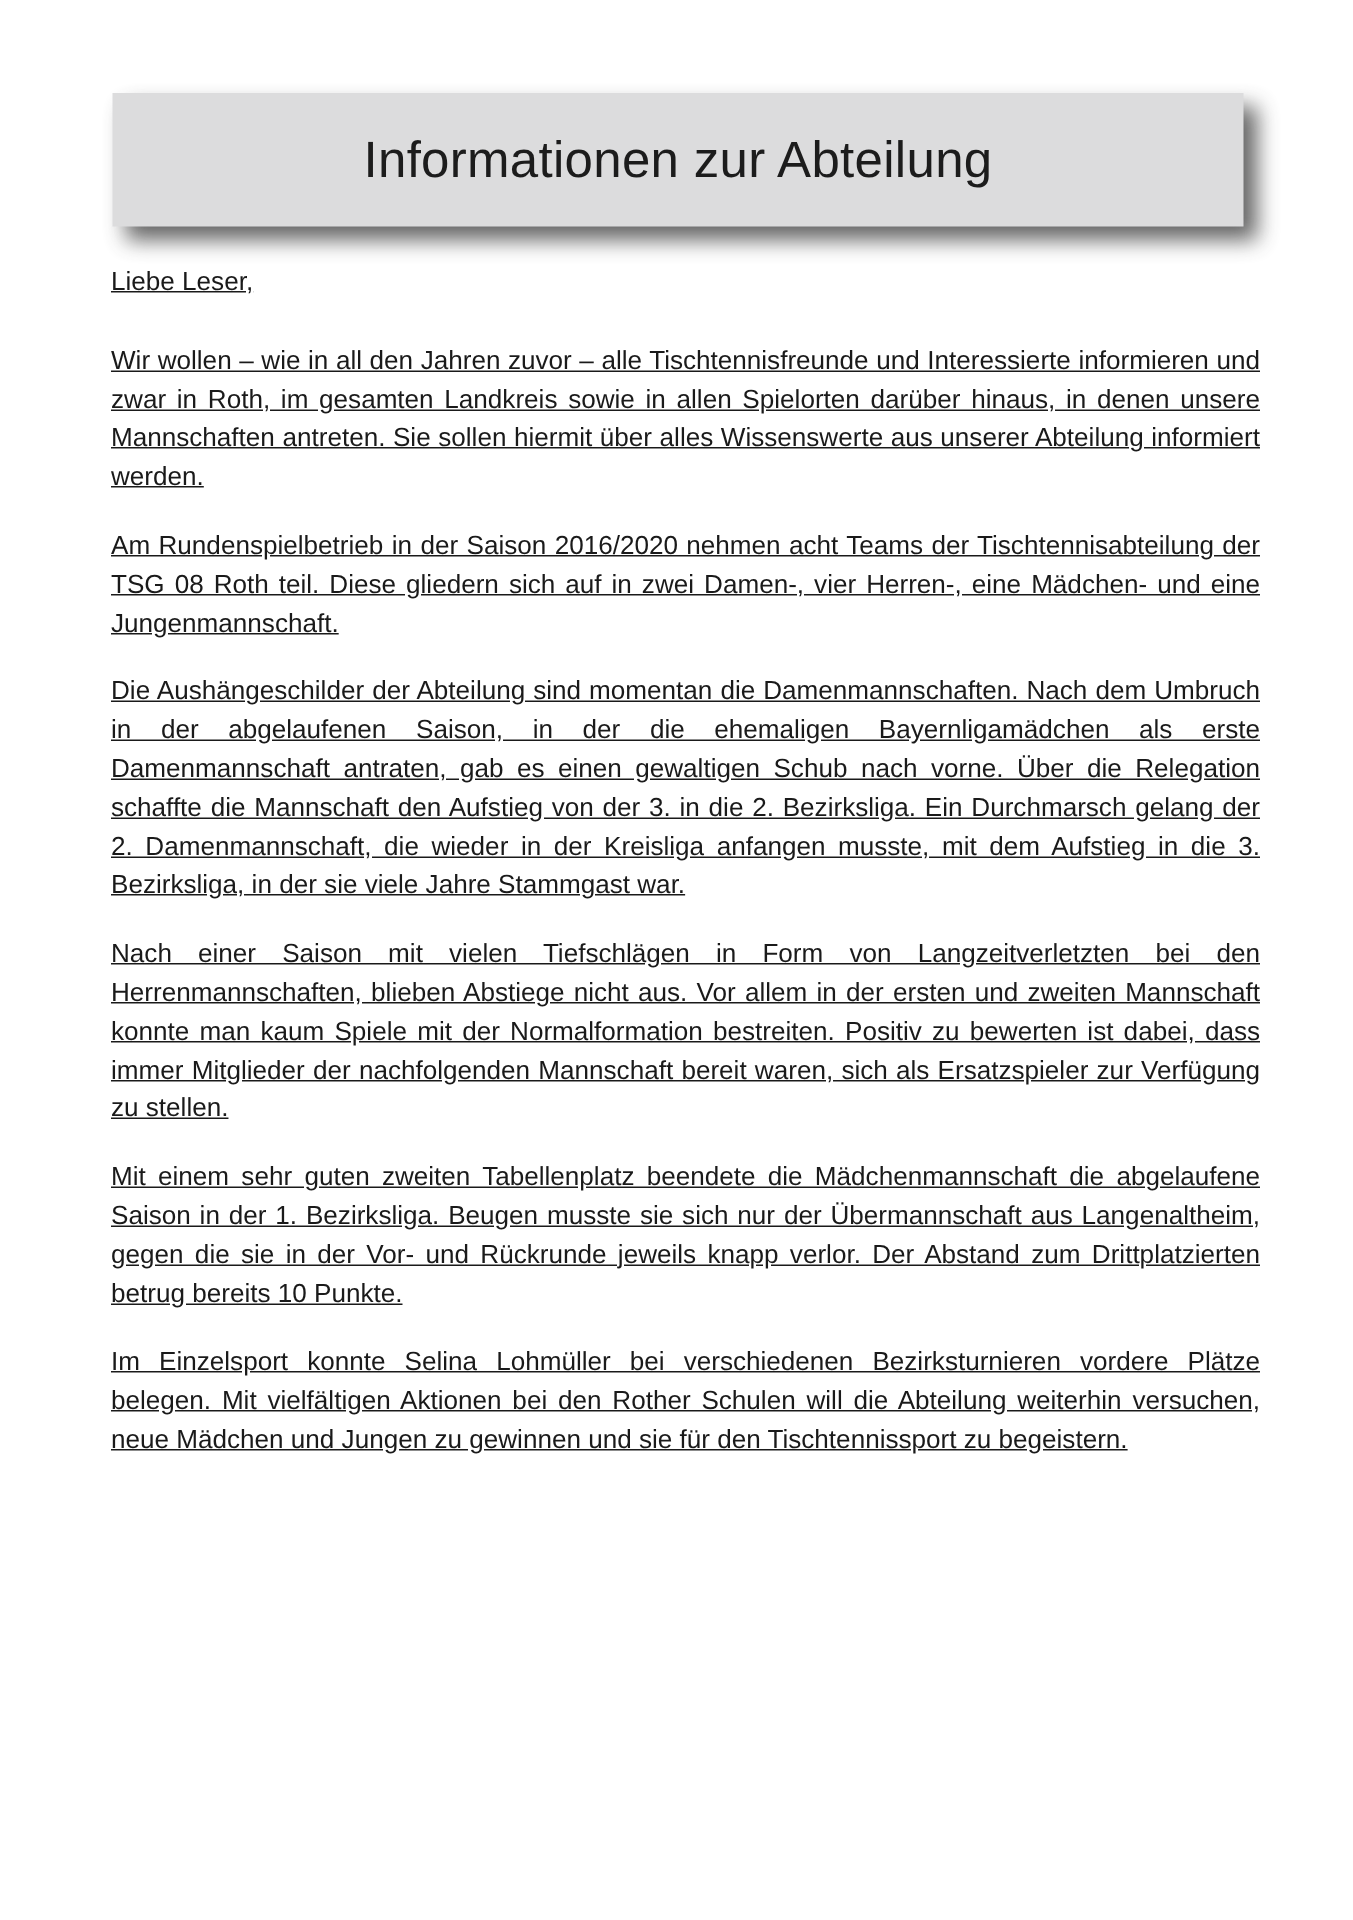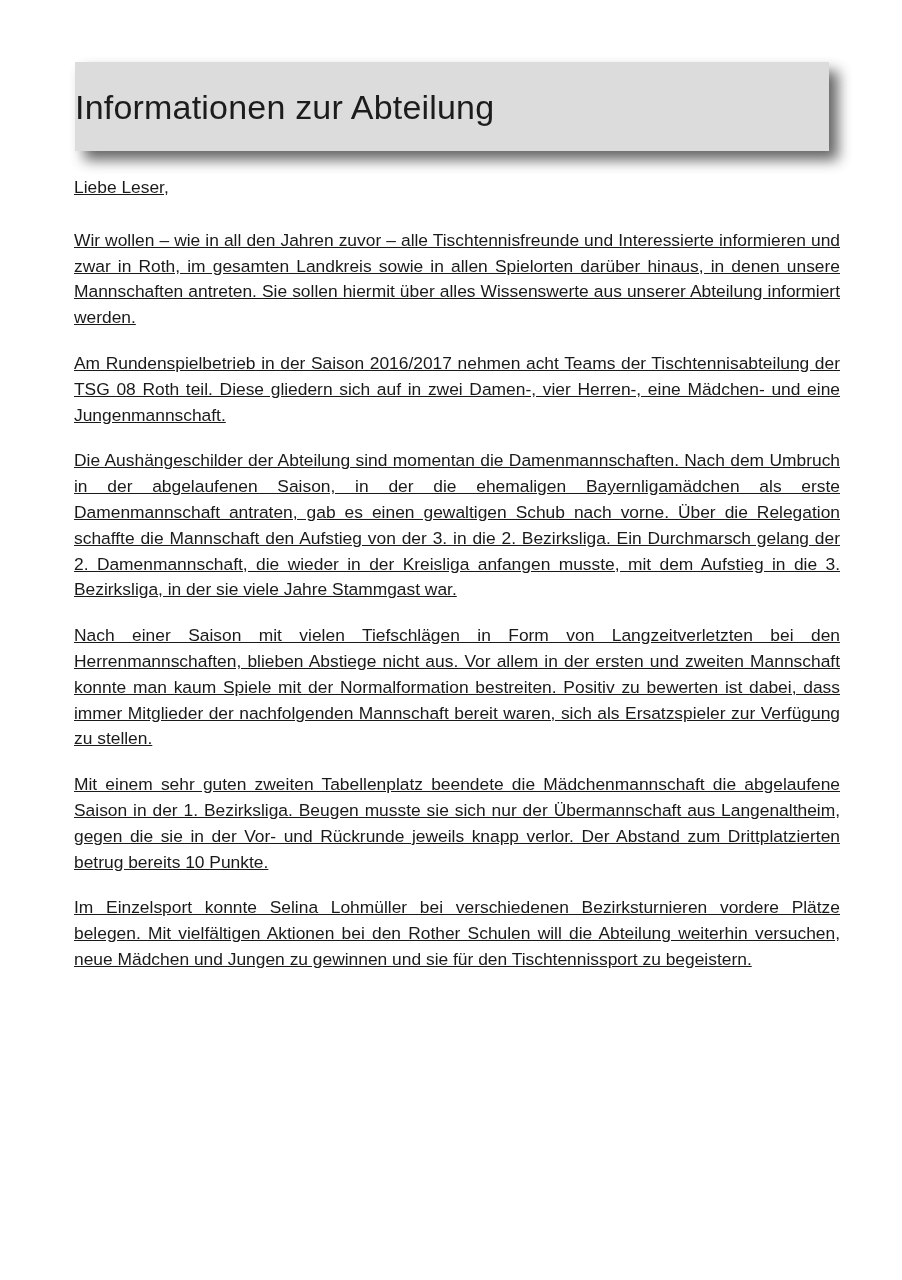--- a/index.html
+++ b/index.html
@@ -44,20 +44,21 @@
   }
   .header-box {
     position: absolute;
     left: 0;
     top: 0;
     width: 754px;
     height: 89px;
     background: #dcdcdd;
     display: flex;
     align-items: center;
+    justify-content: center;
   }
   .header-title {
     font-size: 34px;
     font-weight: 400;
     color: #1c1c1c;
     letter-spacing: 0.2px;
     line-height: 1;
     white-space: nowrap;
   }
 
@@ -116,21 +117,21 @@
   <div class="header-wrap">
     <div class="header-shadow"></div>
     <div class="header-box">
       <div class="header-title">Informationen zur Abteilung</div>
     </div>
   </div>
 
   <div class="content">
     <p class="para salutation">Liebe Leser,</p>
     <p class="para">Wir wollen – wie in all den Jahren zuvor – alle Tischtennisfreunde und Interessierte informieren und zwar in Roth, im gesamten Landkreis sowie in allen Spielorten darüber hinaus, in denen unsere Mannschaften antreten. Sie sollen hiermit über alles Wissenswerte aus unserer Abteilung informiert werden.</p>
-    <p class="para">Am Rundenspielbetrieb in der Saison 2016/2017 nehmen acht Teams der Tischtennisabteilung der TSG 08 Roth teil. Diese gliedern sich auf in zwei Damen-, vier Herren-, eine Mädchen- und eine Jungenmannschaft.</p>
+    <p class="para">Am Rundenspielbetrieb in der Saison 2016/2020 nehmen acht Teams der Tischtennisabteilung der TSG 08 Roth teil. Diese gliedern sich auf in zwei Damen-, vier Herren-, eine Mädchen- und eine Jungenmannschaft.</p>
     <p class="para">Die Aushängeschilder der Abteilung sind momentan die Damenmannschaften. Nach dem Umbruch in der abgelaufenen Saison, in der die ehemaligen Bayernligamädchen als erste Damenmannschaft antraten, gab es einen gewaltigen Schub nach vorne. Über die Relegation schaffte die Mannschaft den Aufstieg von der 3. in die 2. Bezirksliga. Ein Durchmarsch gelang der 2. Damenmannschaft, die wieder in der Kreisliga anfangen musste, mit dem Aufstieg in die 3. Bezirksliga, in der sie viele Jahre Stammgast war.</p>
     <p class="para">Nach einer Saison mit vielen Tiefschlägen in Form von Langzeitverletzten bei den Herrenmannschaften, blieben Abstiege nicht aus. Vor allem in der ersten und zweiten Mannschaft konnte man kaum Spiele mit der Normalformation bestreiten. Positiv zu bewerten ist dabei, dass immer Mitglieder der nachfolgenden Mannschaft bereit waren, sich als Ersatzspieler zur Verfügung zu stellen.</p>
     <p class="para">Mit einem sehr guten zweiten Tabellenplatz beendete die Mädchenmannschaft die abgelaufene Saison in der 1. Bezirksliga. Beugen musste sie sich nur der Übermannschaft aus Langenaltheim, gegen die sie in der Vor- und Rückrunde jeweils knapp verlor. Der Abstand zum Drittplatzierten betrug bereits 10 Punkte.</p>
     <p class="para">Im Einzelsport konnte Selina Lohmüller bei verschiedenen Bezirksturnieren vordere Plätze belegen. Mit vielfältigen Aktionen bei den Rother Schulen will die Abteilung weiterhin versuchen, neue Mädchen und Jungen zu gewinnen und sie für den Tischtennissport zu begeistern.</p>
   </div>
 
 
 </div>
 
 </body></html>

